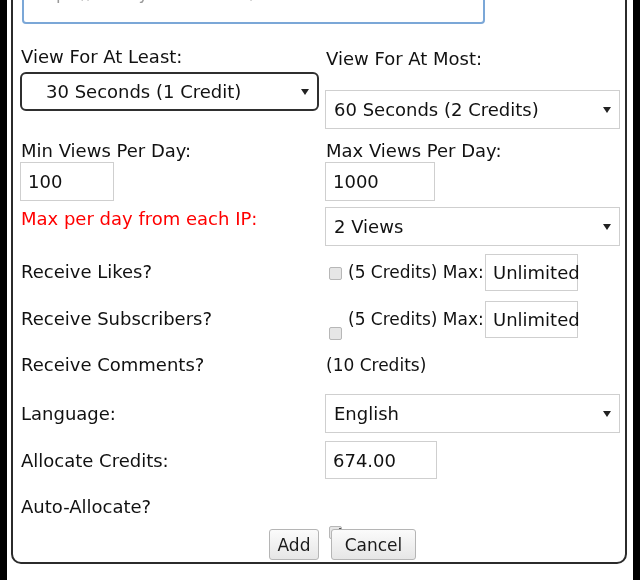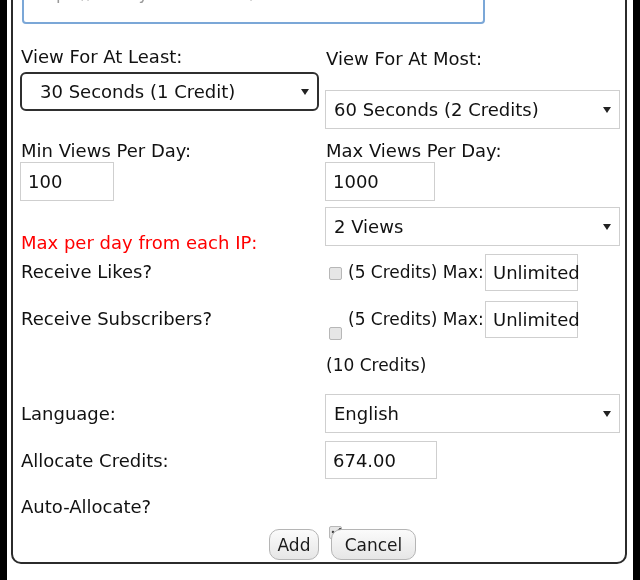--- a/index.html
+++ b/index.html
@@ -61,21 +61,21 @@
   }
 
   .abs { position: absolute; }
 
   .lbl {
     font-size: 18px;
     color: #111111;
     white-space: nowrap;
     letter-spacing: 0px;
   }
-  .lbl.red { color: #ff0000; margin-top: 24px; }
+  .lbl.red { color: #ff0000; }
   .lbl.small { font-size: 17px; }
 
   
   .url-input {
     box-sizing: border-box;
     border: 2px solid #7ba7d7;
     border-radius: 4px;
     background: #ffffff;
     font-size: 17px;
     color: #9a9a9a;
@@ -85,21 +85,21 @@
   }
 
   
   .sel-focus {
     box-sizing: border-box;
     border: 2px solid #2f2f2f;
     border-radius: 6px;
     background: #ffffff;
     font-size: 18px;
     color: #111111;
-    padding-left: 18px;
+    padding-left: 24px;
     display: flex;
     align-items: center;
     gap: 10px;
   }
 
   
   .sel-plain {
     box-sizing: border-box;
     border: 1px solid #cfcfcf;
     background: #ffffff;
@@ -151,21 +151,21 @@
     width: 7px; height: 3px;
     border-left: 2px solid #2a2a2a;
     border-bottom: 2px solid #2a2a2a;
     transform: rotate(-45deg);
   }
 
   
   .btn {
     box-sizing: border-box;
     border: 1px solid #b5b5b5;
-    border-radius: 10px;
+    border-radius: 3px;
     background: linear-gradient(#fbfbfb, #e6e6e6);
     font-size: 17px;
     color: #1a1a1a;
     display: flex;
     align-items: center;
     justify-content: center;
     font-family: "DejaVu Sans", sans-serif;
   }
 </style>
 </head>
@@ -221,20 +221,21 @@
     <span>Unlimited</span>
   </div>
 
   <div class="abs lbl" style="left:21px; top:308px;">Receive Subscribers?</div>
   <div class="abs cb" style="left:329px; top:314px;"></div>
   <div class="abs lbl small" style="left:348px; top:309px;">(5 Credits) Max:</div>
   <div class="abs txt" style="left:485px; top:301px; width:93px; height:37px;">
     <span>Unlimited</span>
   </div>
 
+  <div class="abs lbl" style="left:21px; top:354px;">Receive Comments?</div>
   <div class="abs lbl small" style="left:326px; top:355px;">(10 Credits)</div>
 
   <div class="abs lbl" style="left:21px; top:403px;">Language:</div>
   <div class="abs sel-plain" style="left:325px; top:394px; width:295px; height:39px;">
     <span class="sel-text">English</span>
     <span class="caret"></span>
   </div>
 
   <div class="abs lbl" style="left:21px; top:450px;">Allocate Credits:</div>
   <div class="abs txt" style="left:325px; top:441px; width:112px; height:38px;">

